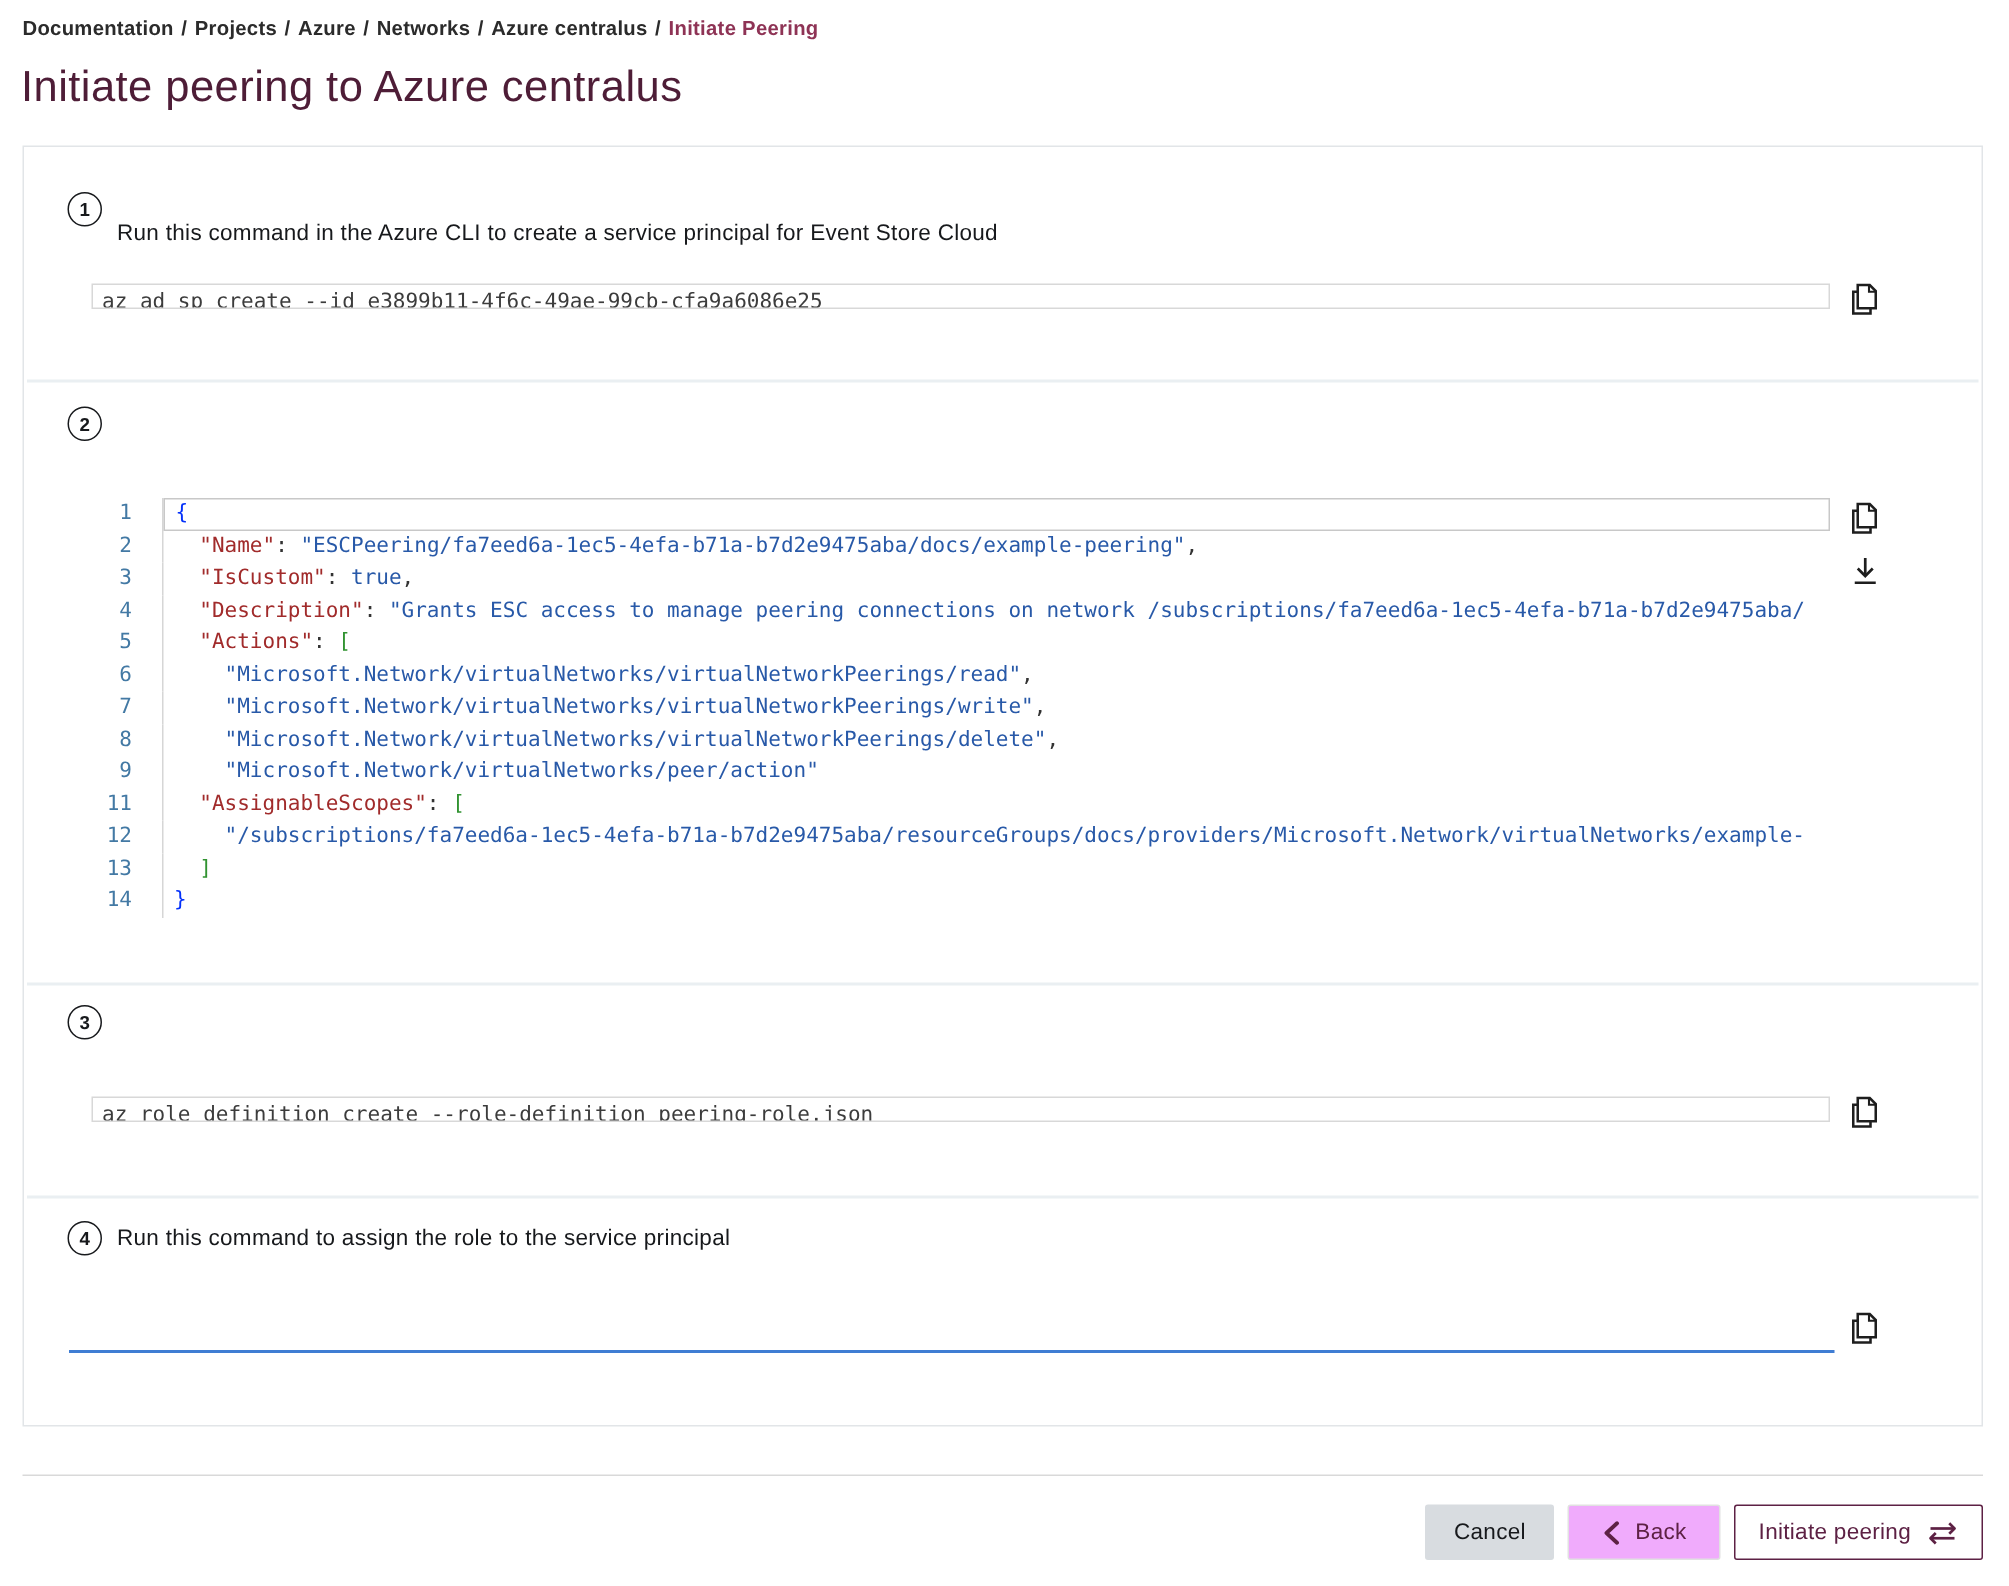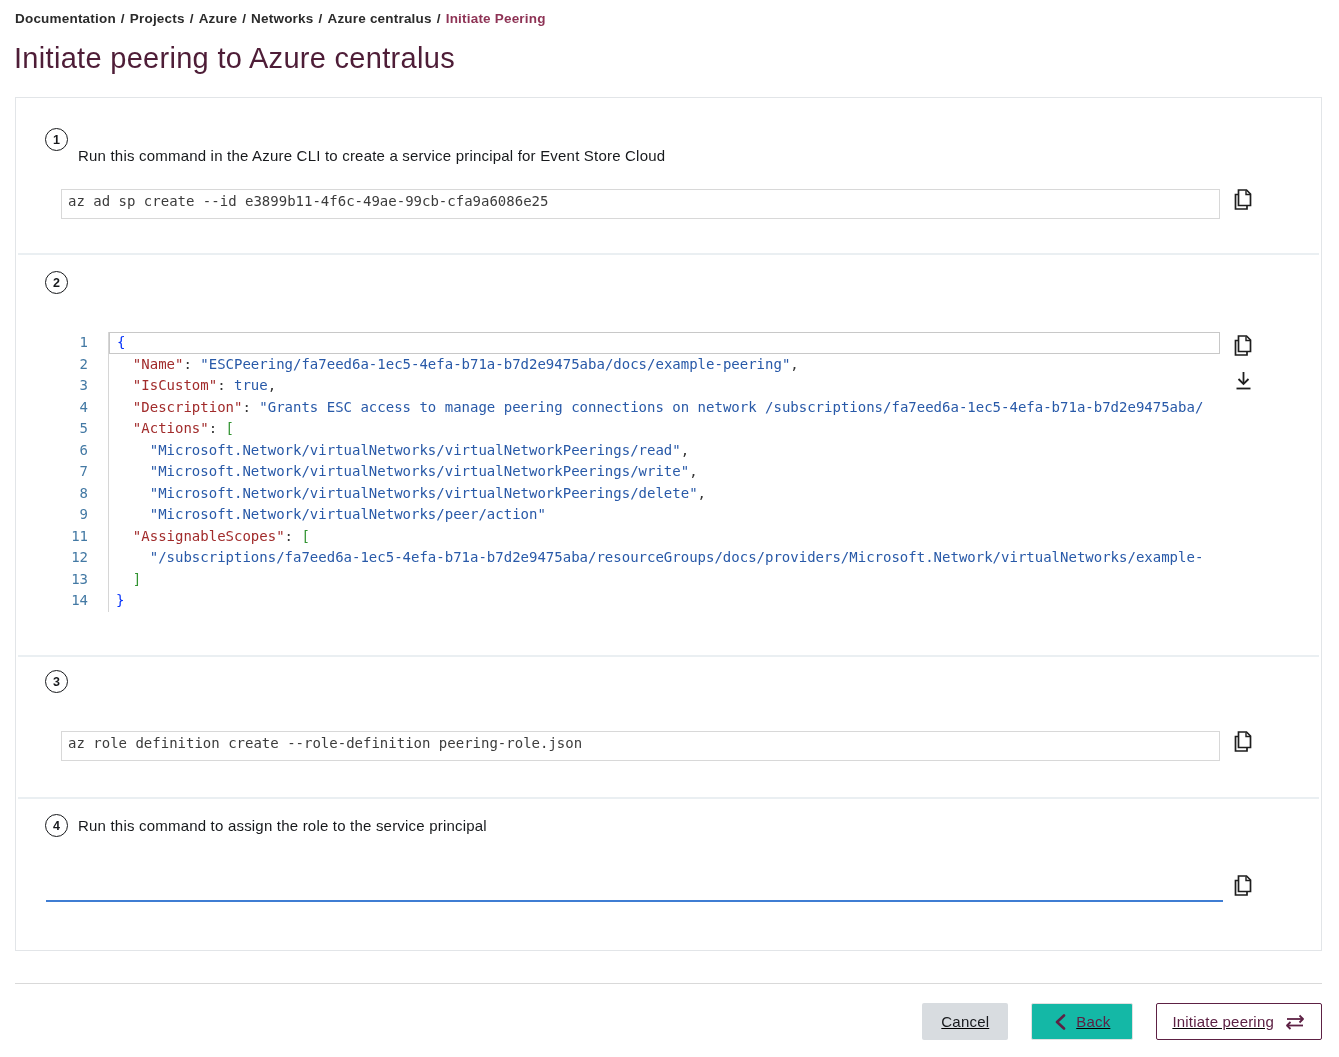--- a/index.html
+++ b/index.html
@@ -13,21 +13,21 @@
 
   
   .page-title { position:absolute; top:42px; left:14px; font-size:29px; font-weight:400; color:#4e1d37; letter-spacing:.3px; }
 
   
   .card { position:absolute; top:97px; left:15px; width:1307px; height:854px; border:1px solid #e2e5e8; background:#fff; }
 
   .step-badge { position:absolute; width:23px; height:23px; border:1.6px solid #17191c; border-radius:50%; font-size:12.5px; font-weight:700; color:#17191c; display:flex; align-items:center; justify-content:center; }
   .step-label { position:absolute; font-size:15px; color:#17191c; letter-spacing:.2px; }
 
-  .codebox { position:absolute; left:45px; width:1159px; height:30px; border:1px solid #d8d8d8; background:#fff; overflow:hidden; }
+  .codebox { position:absolute; left:45px; width:1159px; height:17px; border:1px solid #d8d8d8; background:#fff; overflow:hidden; }
   .codebox .cmd { display:block; font-family:"DejaVu Sans Mono", monospace; font-size:14px; line-height:23px; color:#3c3c3c; white-space:nowrap; padding-left:6px; }
 
   .icon-btn { position:absolute; left:1215px; width:24px; height:24px; background:none; border:none; cursor:pointer; padding:0; }
 
   .hr-step { position:absolute; left:2px; right:2px; height:2px; background:#eaeff2; }
   .hr-page { position:absolute; top:983px; left:15px; width:1307px; height:1px; background:#d9d9d9; }
 
   
   .editor { position:absolute; left:45px; top:234px; width:1159px; height:287px; overflow:hidden; background:#fff; cursor:text; }
   .ed-line { display:flex; height:21.5px; }
@@ -38,24 +38,24 @@
   .tk-str { color:#2859a8; }
   .tk-bool { color:#2859a8; }
   .tk-brace { color:#0431fa; }
   .tk-bracket { color:#319331; }
   .tk-punct { color:#333333; }
   .tk-plain { color:#333333; }
 
   .hscroll { position:absolute; left:30px; top:802px; width:1177px; height:2px; background:#3f7dd3; }
 
   
-  .footer { position:absolute; top:1003px; right:17px; display:flex; gap:23px; align-items:center;text-decoration:underline; }
+  .footer { position:absolute; top:1003px; right:17px; display:flex; gap:9px; align-items:center; }
   .btn { height:37px; font-size:15px; letter-spacing:.2px; display:flex; align-items:center; justify-content:center; gap:10px; cursor:pointer; border-radius:2px; font-family:"Liberation Sans", sans-serif; }
   .btn-cancel { background:#d8dce0; border:none; color:#17191c; padding:0 19px; }
-  .btn-back { background:#14b8a6; border:1px solid #e1e1e1; color:#5d2144; padding:0 22px; }
+  .btn-back { background:#f0abfc; border:1px solid #e1e1e1; color:#5d2144; padding:0 22px; }
   .btn-primary { background:#fff; border:1px solid #5d2144; color:#5d2144; padding:0 15px; }
   .btn svg { display:block; }
 </style>
 </head>
 <body>
 
 <nav class="breadcrumb" id="breadcrumb"><span class="crumb">Documentation</span><span class="sep">/</span><span class="crumb">Projects</span><span class="sep">/</span><span class="crumb">Azure</span><span class="sep">/</span><span class="crumb">Networks</span><span class="sep">/</span><span class="crumb">Azure centralus</span><span class="sep">/</span><span class="current">Initiate Peering</span></nav>
 
 <h1 class="page-title">Initiate peering to Azure centralus</h1>
 

